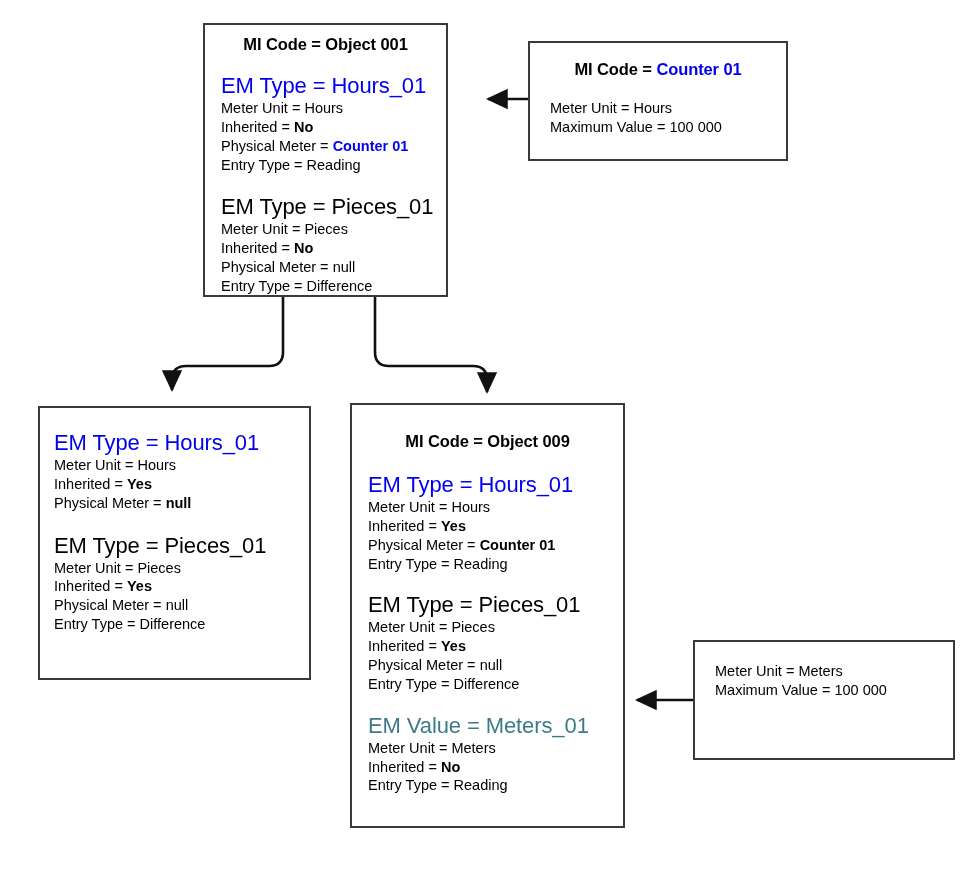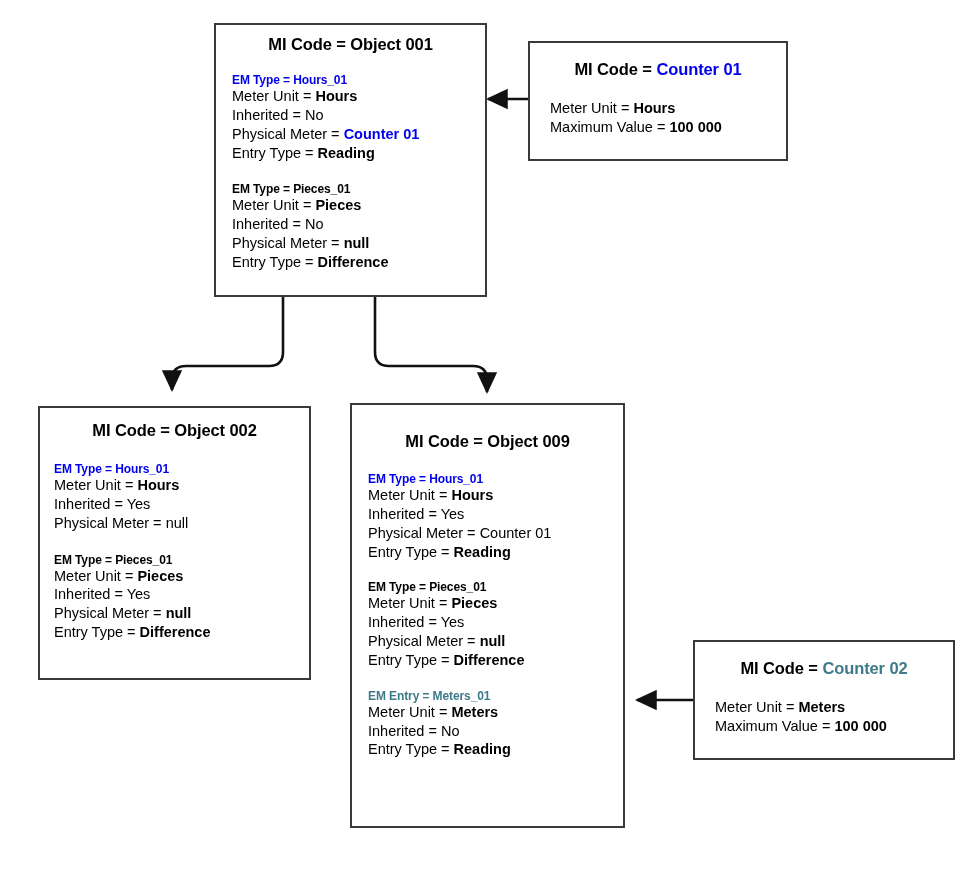--- a/index.html
+++ b/index.html
@@ -35,39 +35,39 @@
     color: #000000;
     letter-spacing: -0.1px;
     white-space: nowrap;
   }
   .box-title .val-blue  { color: #0000ee; }
   .box-title .val-teal  { color: #3d7a8a; }
 
   
   .group { }
   .group-head {
-    font-weight: bold;
-    font-size: 12px;
+    font-weight: normal;
+    font-size: 22px;
     letter-spacing: -0.1px;
     white-space: nowrap;
   }
   .group-head.c-blue { color: #0000ee; }
   .group-head.c-red  { color: #000000; }
   .group-head.c-teal { color: #3d7a8a; }
 
   .attr {
     font-size: 14.5px;
     color: #000000;
     line-height: 1.30;
     white-space: nowrap;
   }
-  .attr b         { font-weight: normal; color: #000000; }
+  .attr b         { font-weight: bold; color: #000000; }
   .attr .v-blue   { font-weight: bold; color: #0000ee; }
   .attr .v-teal   { font-weight: bold; color: #3d7a8a; }
-  .attr .v-plain  { font-weight: bold; color: #000000; }
+  .attr .v-plain  { font-weight: normal; color: #000000; }
 
   
   #edges {
     position: absolute;
     left: 0; top: 0;
     width: 971px; height: 880px;
     z-index: 2;
     pointer-events: none;
   }
 </style>
@@ -85,21 +85,21 @@
 
     <path d="M 283,297 L 283,352 Q 283,366 269,366 L 186,366 Q 172,366 172,380 L 172,390" fill="none" stroke="#111111" stroke-width="2.6" marker-end="url(#arrowhead)"></path>
 
     <path d="M 375,297 L 375,352 Q 375,366 389,366 L 473,366 Q 487,366 487,380 L 487,392" fill="none" stroke="#111111" stroke-width="2.6" marker-end="url(#arrowhead)"></path>
 
     <path d="M 528,99 L 488,99" fill="none" stroke="#111111" stroke-width="2.6" marker-end="url(#arrowhead)"></path>
 
     <path d="M 693,700 L 637,700" fill="none" stroke="#111111" stroke-width="2.6" marker-end="url(#arrowhead)"></path>
   </svg>
 
-  <div class="box" style="left:214px; top:23px; width:273px; height:274px;">
+  <div class="box" style="left:203px; top:23px; width:245px; height:274px;">
     <div class="box-title" style="margin-top:10px;">
       <span>MI Code = </span><span>Object 001</span>
     </div>
 
     <div class="group" style="margin:19px 0 0 16px;">
       <div class="group-head c-blue">EM Type = Hours_01</div>
       <div class="attr">
         <span>Meter Unit = </span><span class="v-plain">Hours</span>
       </div>
       <div class="attr">
@@ -138,23 +138,20 @@
       <div class="attr">
         <span>Meter Unit = </span><span class="v-plain">Hours</span>
       </div>
       <div class="attr">
         <span>Maximum Value = </span><span class="v-plain">100 000</span>
       </div>
     </div>
   </div>
 
   <div class="box" style="left:38px; top:406px; width:273px; height:274px;">
-    <div class="box-title" style="margin-top:13px;">
-      <span>MI Code = </span><span>Object 002</span>
-    </div>
 
     <div class="group" style="margin:22px 0 0 14px;">
       <div class="group-head c-blue">EM Type = Hours_01</div>
       <div class="attr">
         <span>Meter Unit = </span><span class="v-plain">Hours</span>
       </div>
       <div class="attr">
         <span>Inherited = </span><b>Yes</b>
       </div>
       <div class="attr">
@@ -210,37 +207,34 @@
       </div>
       <div class="attr">
         <span>Physical Meter = </span><span class="v-plain">null</span>
       </div>
       <div class="attr">
         <span>Entry Type = </span><span class="v-plain">Difference</span>
       </div>
     </div>
 
     <div class="group" style="margin:19px 0 0 16px;">
-      <div class="group-head c-teal">EM Entry = Meters_01</div>
+      <div class="group-head c-teal">EM Value = Meters_01</div>
       <div class="attr">
         <span>Meter Unit = </span><span class="v-plain">Meters</span>
       </div>
       <div class="attr">
         <span>Inherited = </span><b>No</b>
       </div>
       <div class="attr">
         <span>Entry Type = </span><span class="v-plain">Reading</span>
       </div>
     </div>
   </div>
 
   <div class="box" style="left:693px; top:640px; width:262px; height:120px;">
-    <div class="box-title" style="margin-top:17px;">
-      <span>MI Code = </span><span class="val-teal">Counter 02</span>
-    </div>
     <div class="group" style="margin:20px 0 0 20px;">
       <div class="attr">
         <span>Meter Unit = </span><span class="v-plain">Meters</span>
       </div>
       <div class="attr">
         <span>Maximum Value = </span><span class="v-plain">100 000</span>
       </div>
     </div>
   </div>
 

